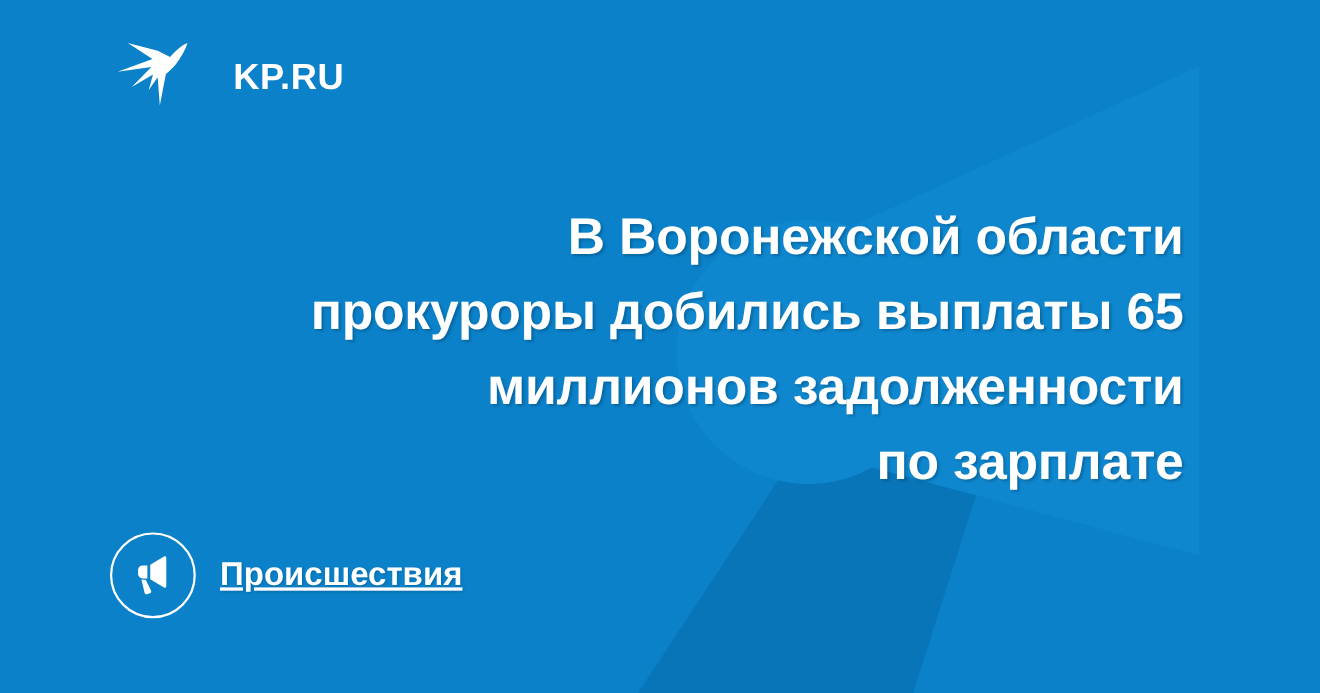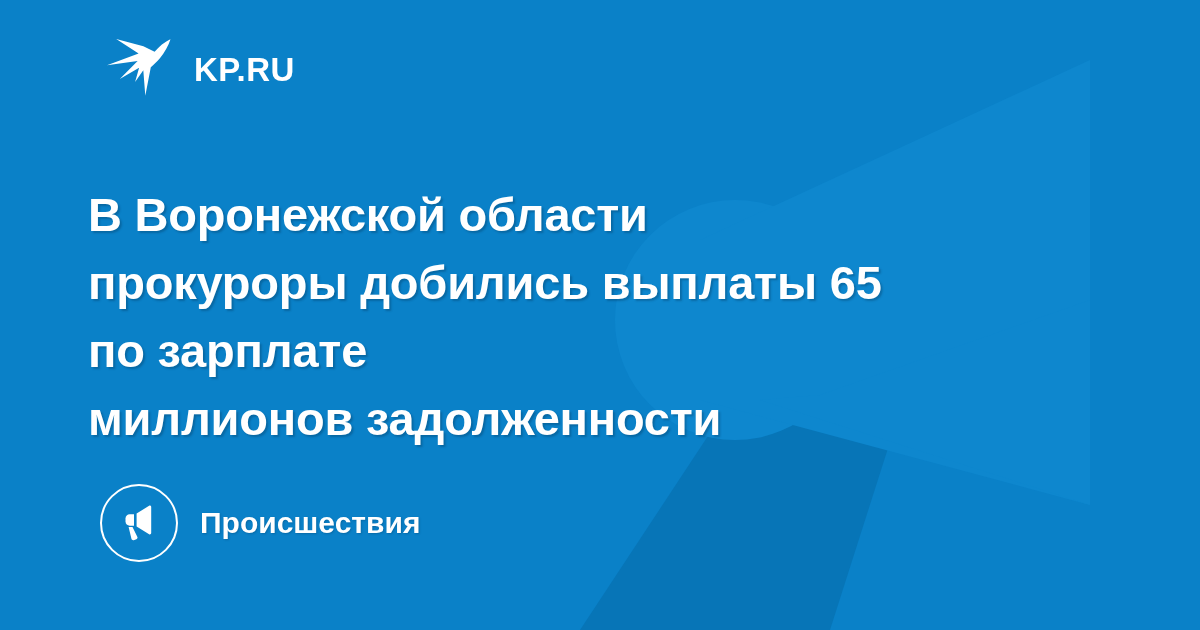--- a/index.html
+++ b/index.html
@@ -32,21 +32,21 @@
     height: 630px;
   }
 
   
   .brand {
     position: absolute;
     left: 104px;
     top: 36px;
     display: flex;
     align-items: center;
-    gap: 16px;
+    gap: 34px;
     z-index: 3;
   }
   .brand-logo {
     width: 74px;
     height: 66px;
     display: block;
     flex: none;
   }
   .brand-logo svg {
     display: block;
@@ -58,30 +58,31 @@
     font-size: 33px;
     font-weight: 700;
     letter-spacing: 0.5px;
     line-height: 1;
     white-space: nowrap;
   }
 
   
   .headline {
     position: absolute;
-    left: 88px;
+    left: 76px;
     top: 150px;
     width: 1000px;
     z-index: 3;
     color: #ffffff;
     font-size: 47px;
     font-weight: 700;
     line-height: 68px;
     letter-spacing: -0.2px;
     text-shadow: 2px 2px 2px rgba(0, 40, 70, 0.28);
+    text-align: right;
   }
   .headline-line {
     display: block;
     white-space: nowrap;
   }
 
   
   .category {
     position: absolute;
     left: 100px;
@@ -107,20 +108,21 @@
     width: 42px;
     height: 42px;
   }
   .category-label {
     color: #ffffff;
     font-size: 30px;
     font-weight: 700;
     line-height: 1;
     white-space: nowrap;
     text-shadow: 1px 1px 2px rgba(0, 40, 70, 0.25);
+    text-decoration: underline;
   }
 </style>
 </head>
 <body>
 
 <div class="card">
 
   <div class="watermark">
     <svg viewBox="0 0 1200 630" xmlns="http://www.w3.org/2000/svg" aria-hidden="true">
 
@@ -139,22 +141,22 @@
       <svg viewBox="0 0 74 66" xmlns="http://www.w3.org/2000/svg" aria-hidden="true">
         <path fill="#ffffff" d="M66.5 3.2c-2.6 1.0-5.6 2.9-8.6 5.4-2.5 2.1-5.0 4.6-7.3 7.2L39.4 10.2 12.2 3.0l22.4 14.6L3.0 29.2l30.6-4.3L15.8 43.0l19.3-11.3-4.0 14.4 8.2-11.9 2.0 25.6 5.5-28.6c3.0-2.4 6.2-5.4 9.1-8.9 4.8-5.8 8.4-12.6 10.6-19.1z"></path>
       </svg>
     </span>
     <span class="brand-name">KP.RU</span>
   </div>
 
   <h1 class="headline">
     <span class="headline-line">В Воронежской области</span>
     <span class="headline-line">прокуроры добились выплаты 65</span>
+    <span class="headline-line">миллионов задолженности</span>
     <span class="headline-line">по зарплате</span>
-    <span class="headline-line">миллионов задолженности</span>
   </h1>
 
   <div class="category">
     <span class="category-icon-circle">
       <svg viewBox="0 0 42 42" xmlns="http://www.w3.org/2000/svg" aria-hidden="true">
         <path fill="#ffffff" d="M33.2 5.0c0-1.1-1.2-1.8-2.1-1.2L18.6 11.5v13.0l12.5 7.7c0.9 0.6 2.1-0.1 2.1-1.2V5.0z"></path>
         <path fill="#ffffff" d="M16.0 12.2h-4.3c-2.3 0-4.2 1.9-4.2 4.2v3.2c0 2.3 1.9 4.2 4.2 4.2H16.0V12.2z"></path>
         <path fill="#ffffff" d="M10.6 25.0l3.9 0 4.9 10.1c0.4 0.9-0.1 1.9-1.0 2.2l-2.7 0.9c-0.9 0.3-1.9-0.2-2.2-1.1L10.6 25.0z"></path>
       </svg>
     </span>

